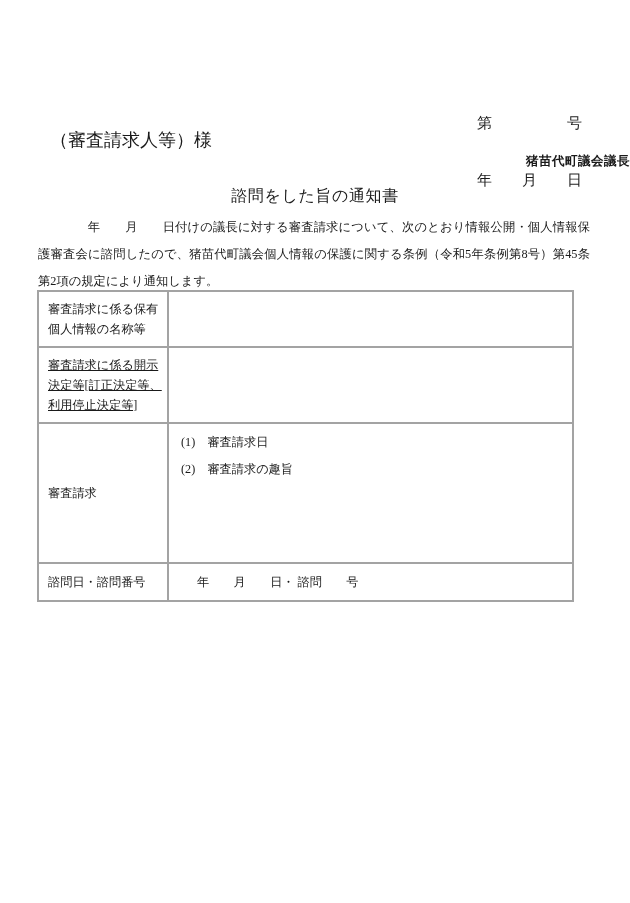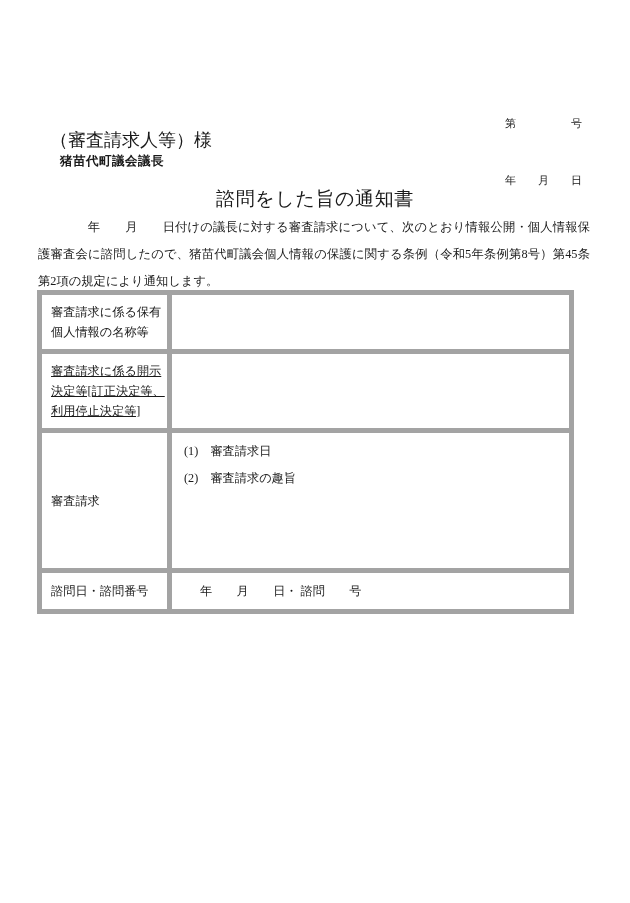--- a/index.html
+++ b/index.html
@@ -29,53 +29,53 @@
     left: 38px;
     top: 60px;
     font-size: 12.5px;
     letter-spacing: 0.4px;
     white-space: pre;
   }
   .doc-meta {
     position: absolute;
     right: 48px;
     top: 76px;
-    font-size: 11px;
+    font-size: 15px;
     line-height: 19px;
     text-align: left;
     white-space: pre;
   }
   .doc-meta div { white-space: pre; }
 
   .addressee {
     position: absolute;
     left: 50px;
     top: 128px;
     font-size: 18px;
     white-space: pre;
   }
   .issuer {
     position: absolute;
     left: 0;
     right: 0;
     top: 153px;
-    text-align: left;
+    text-align: right;
     font-size: 12.5px;
     font-weight: bold;
     letter-spacing: 0.5px;
     padding-left: 60px;
     white-space: pre;
   }
   .doc-title {
     position: absolute;
     left: 0;
     right: 0;
     top: 186px;
     text-align: center;
-    font-size: 19px;
+    font-size: 16px;
     letter-spacing: 0.6px;
     white-space: pre;
   }
 
   
   .body-text {
     position: absolute;
     left: 38px;
     top: 214px;
     width: 552px;
@@ -90,21 +90,21 @@
   .form-table {
     position: absolute;
     left: 37px;
     top: 290px;
     width: 537px;
     border-collapse: collapse;
     table-layout: fixed;
     font-size: 12.2px;
   }
   .form-table td {
-    border: 5px solid #a3a3a3;
+    border: 2px solid #a3a3a3;
     padding: 0;
     vertical-align: top;
   }
   .col-label { width: 130px; }
   .label-cell {
     padding: 7px 0 7px 9px;
     line-height: 20px;
     white-space: pre-line;
   }
   .label-cell.mid {

